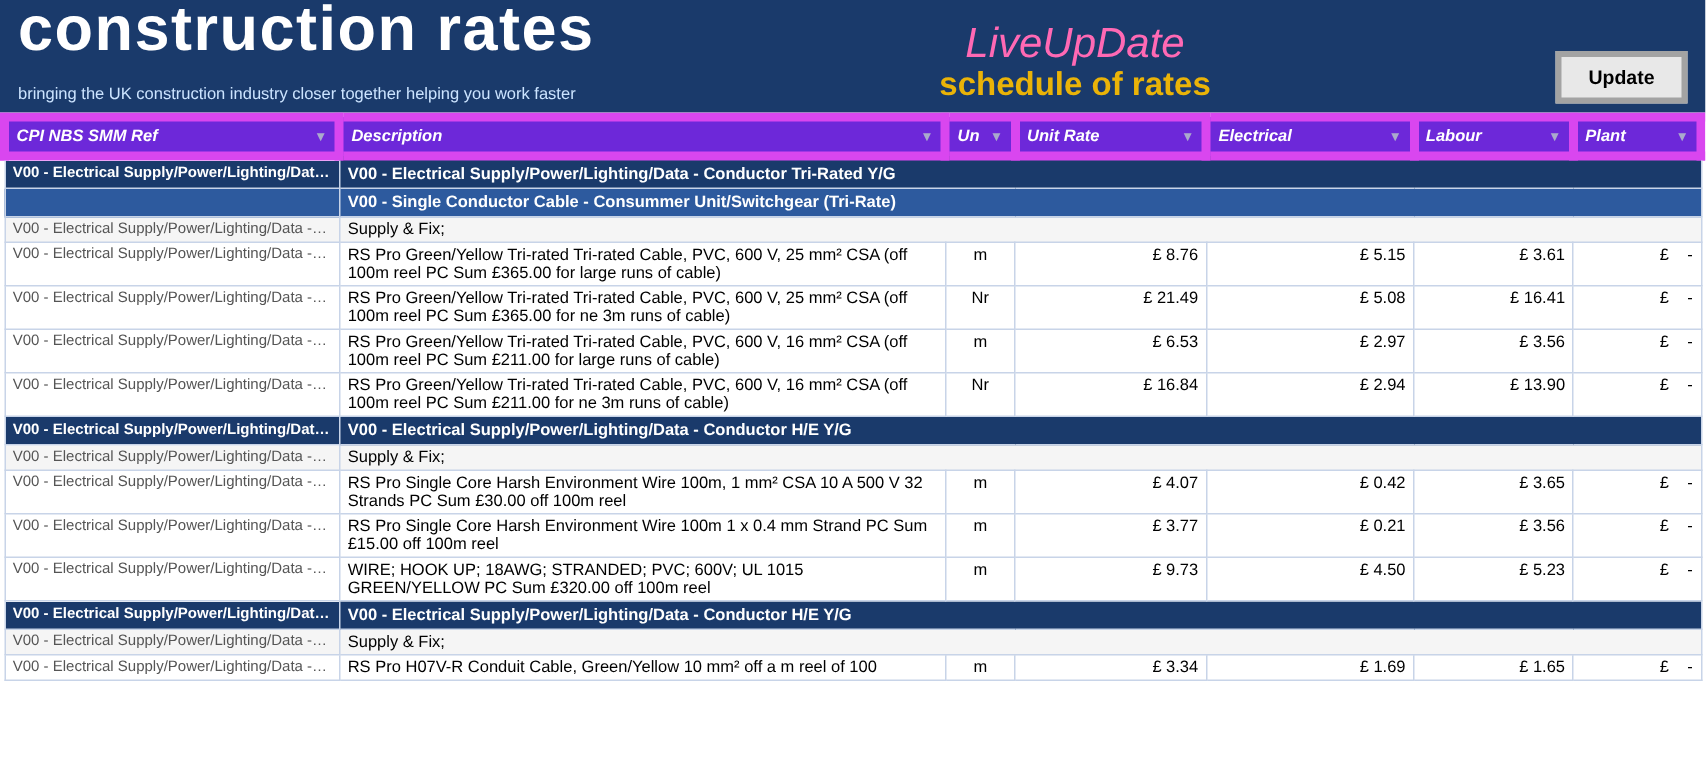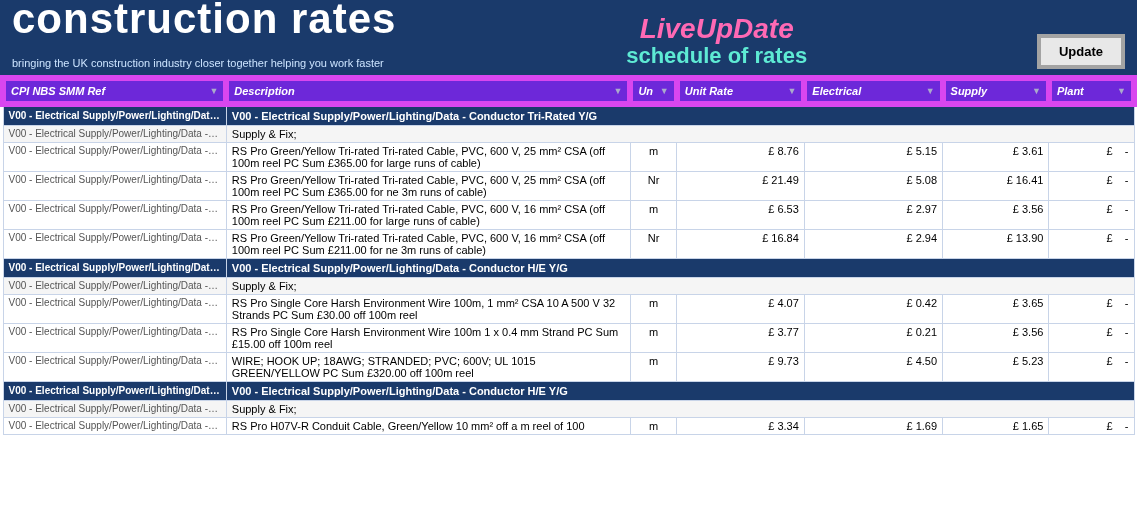--- a/index.html
+++ b/index.html
@@ -26,30 +26,30 @@
     .header-subtitle {
       font-size: 11px;
       color: #cce4ff;
       margin-top: 17px;
     }
     .header-center {
       text-align: center;
     }
     .liveupdate {
       font-size: 28px;
-      font-weight: bold;
+      font-weight: normal;
       color: #ff69b4;
       font-style: italic;
       font-family: 'Comic Sans MS', cursive, sans-serif;
       line-height: 1;
     }
     .schedule-of-rates {
       font-size: 22px;
       font-weight: bold;
-      color: #5eead4;
+      color: #eab308;
       line-height: 1.2;
     }
     .header-right {
       display: flex;
       align-items: center;
     }
     .update-btn {
       background: #e8e8e8;
       border: 4px solid #a3a3a3;
       padding: 6px 18px;
@@ -197,37 +197,41 @@
           </div>
         </th>
         <th class="col-materials">
           <div class="th-inner">
             <span>Electrical</span>
             <span class="dropdown-arrow">▼</span>
           </div>
         </th>
         <th class="col-labour">
           <div class="th-inner">
-            <span>Supply</span>
+            <span>Labour</span>
             <span class="dropdown-arrow">▼</span>
           </div>
         </th>
         <th class="col-plant">
           <div class="th-inner">
             <span>Plant</span>
             <span class="dropdown-arrow">▼</span>
           </div>
         </th>
       </tr>
     </thead>
     <tbody id="table-body">
     <tr class="section-header">
       <td class="ref-cell" style="font-size:10px;">V00 - Electrical Supply/Power/Lighting/Data - Conductor Tri-Rated Y/G</td>
       <td colspan="6" style="font-weight:bold;">V00 - Electrical Supply/Power/Lighting/Data - Conductor Tri-Rated Y/G</td>
     </tr>
+        <tr class="group-header">
+      <td></td>
+      <td colspan="6" style="font-weight:bold;">V00 - Single Conductor Cable - Consummer Unit/Switchgear (Tri-Rate)</td>
+    </tr>
         <tr class="supply-row">
       <td class="ref-cell" style="font-size:10px;color:#555;">V00 - Electrical Supply/Power/Lighting/Data - Conductor Tri-Rated Y/G</td>
       <td colspan="6">Supply &amp; Fix;</td>
     </tr>
         <tr class="data-row">
       <td class="ref-cell" style="font-size:10px;color:#555;">V00 - Electrical Supply/Power/Lighting/Data - Conductor Tri-Rated Y/G</td>
       <td class="desc-cell">RS Pro Green/Yellow Tri-rated Tri-rated Cable, PVC, 600 V, 25 mm² CSA (off 100m reel PC Sum £365.00 for large runs of cable)</td>
       <td class="center">m</td>
       <td class="numeric rate-val"><span class="pound-sign">£</span>8.76</td>
       <td class="numeric rate-val"><span class="pound-sign">£</span>5.15</td>

